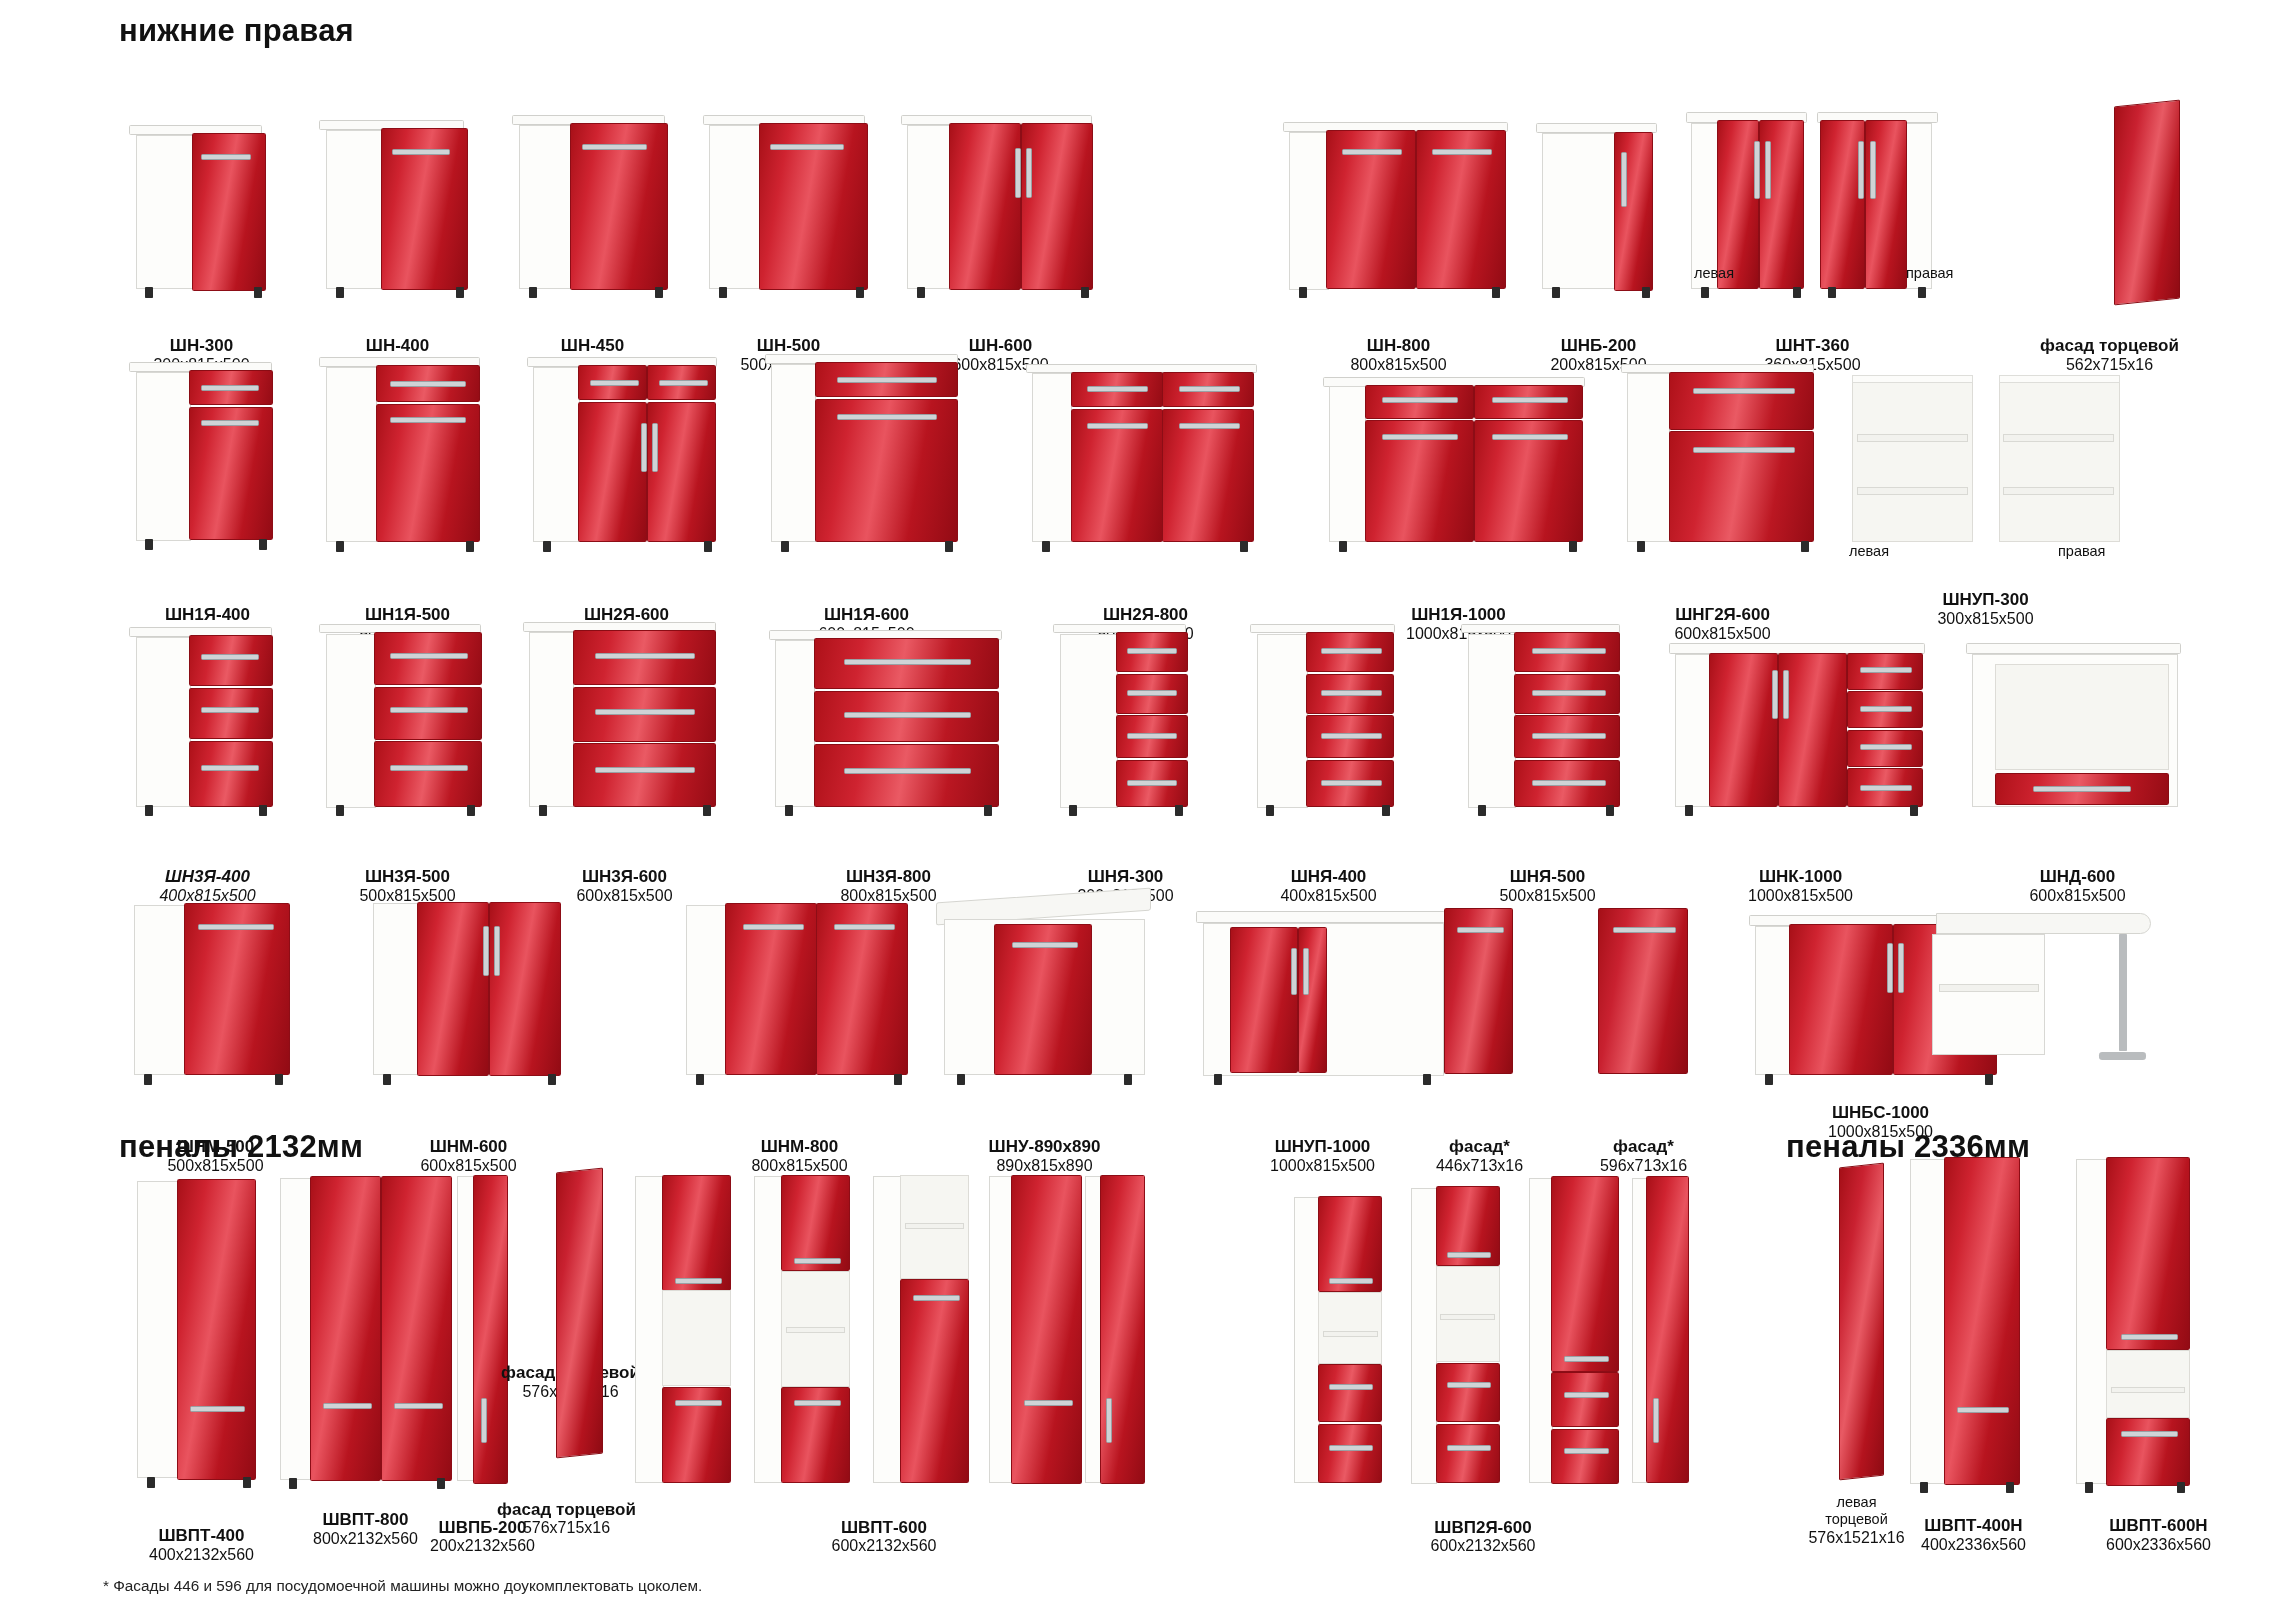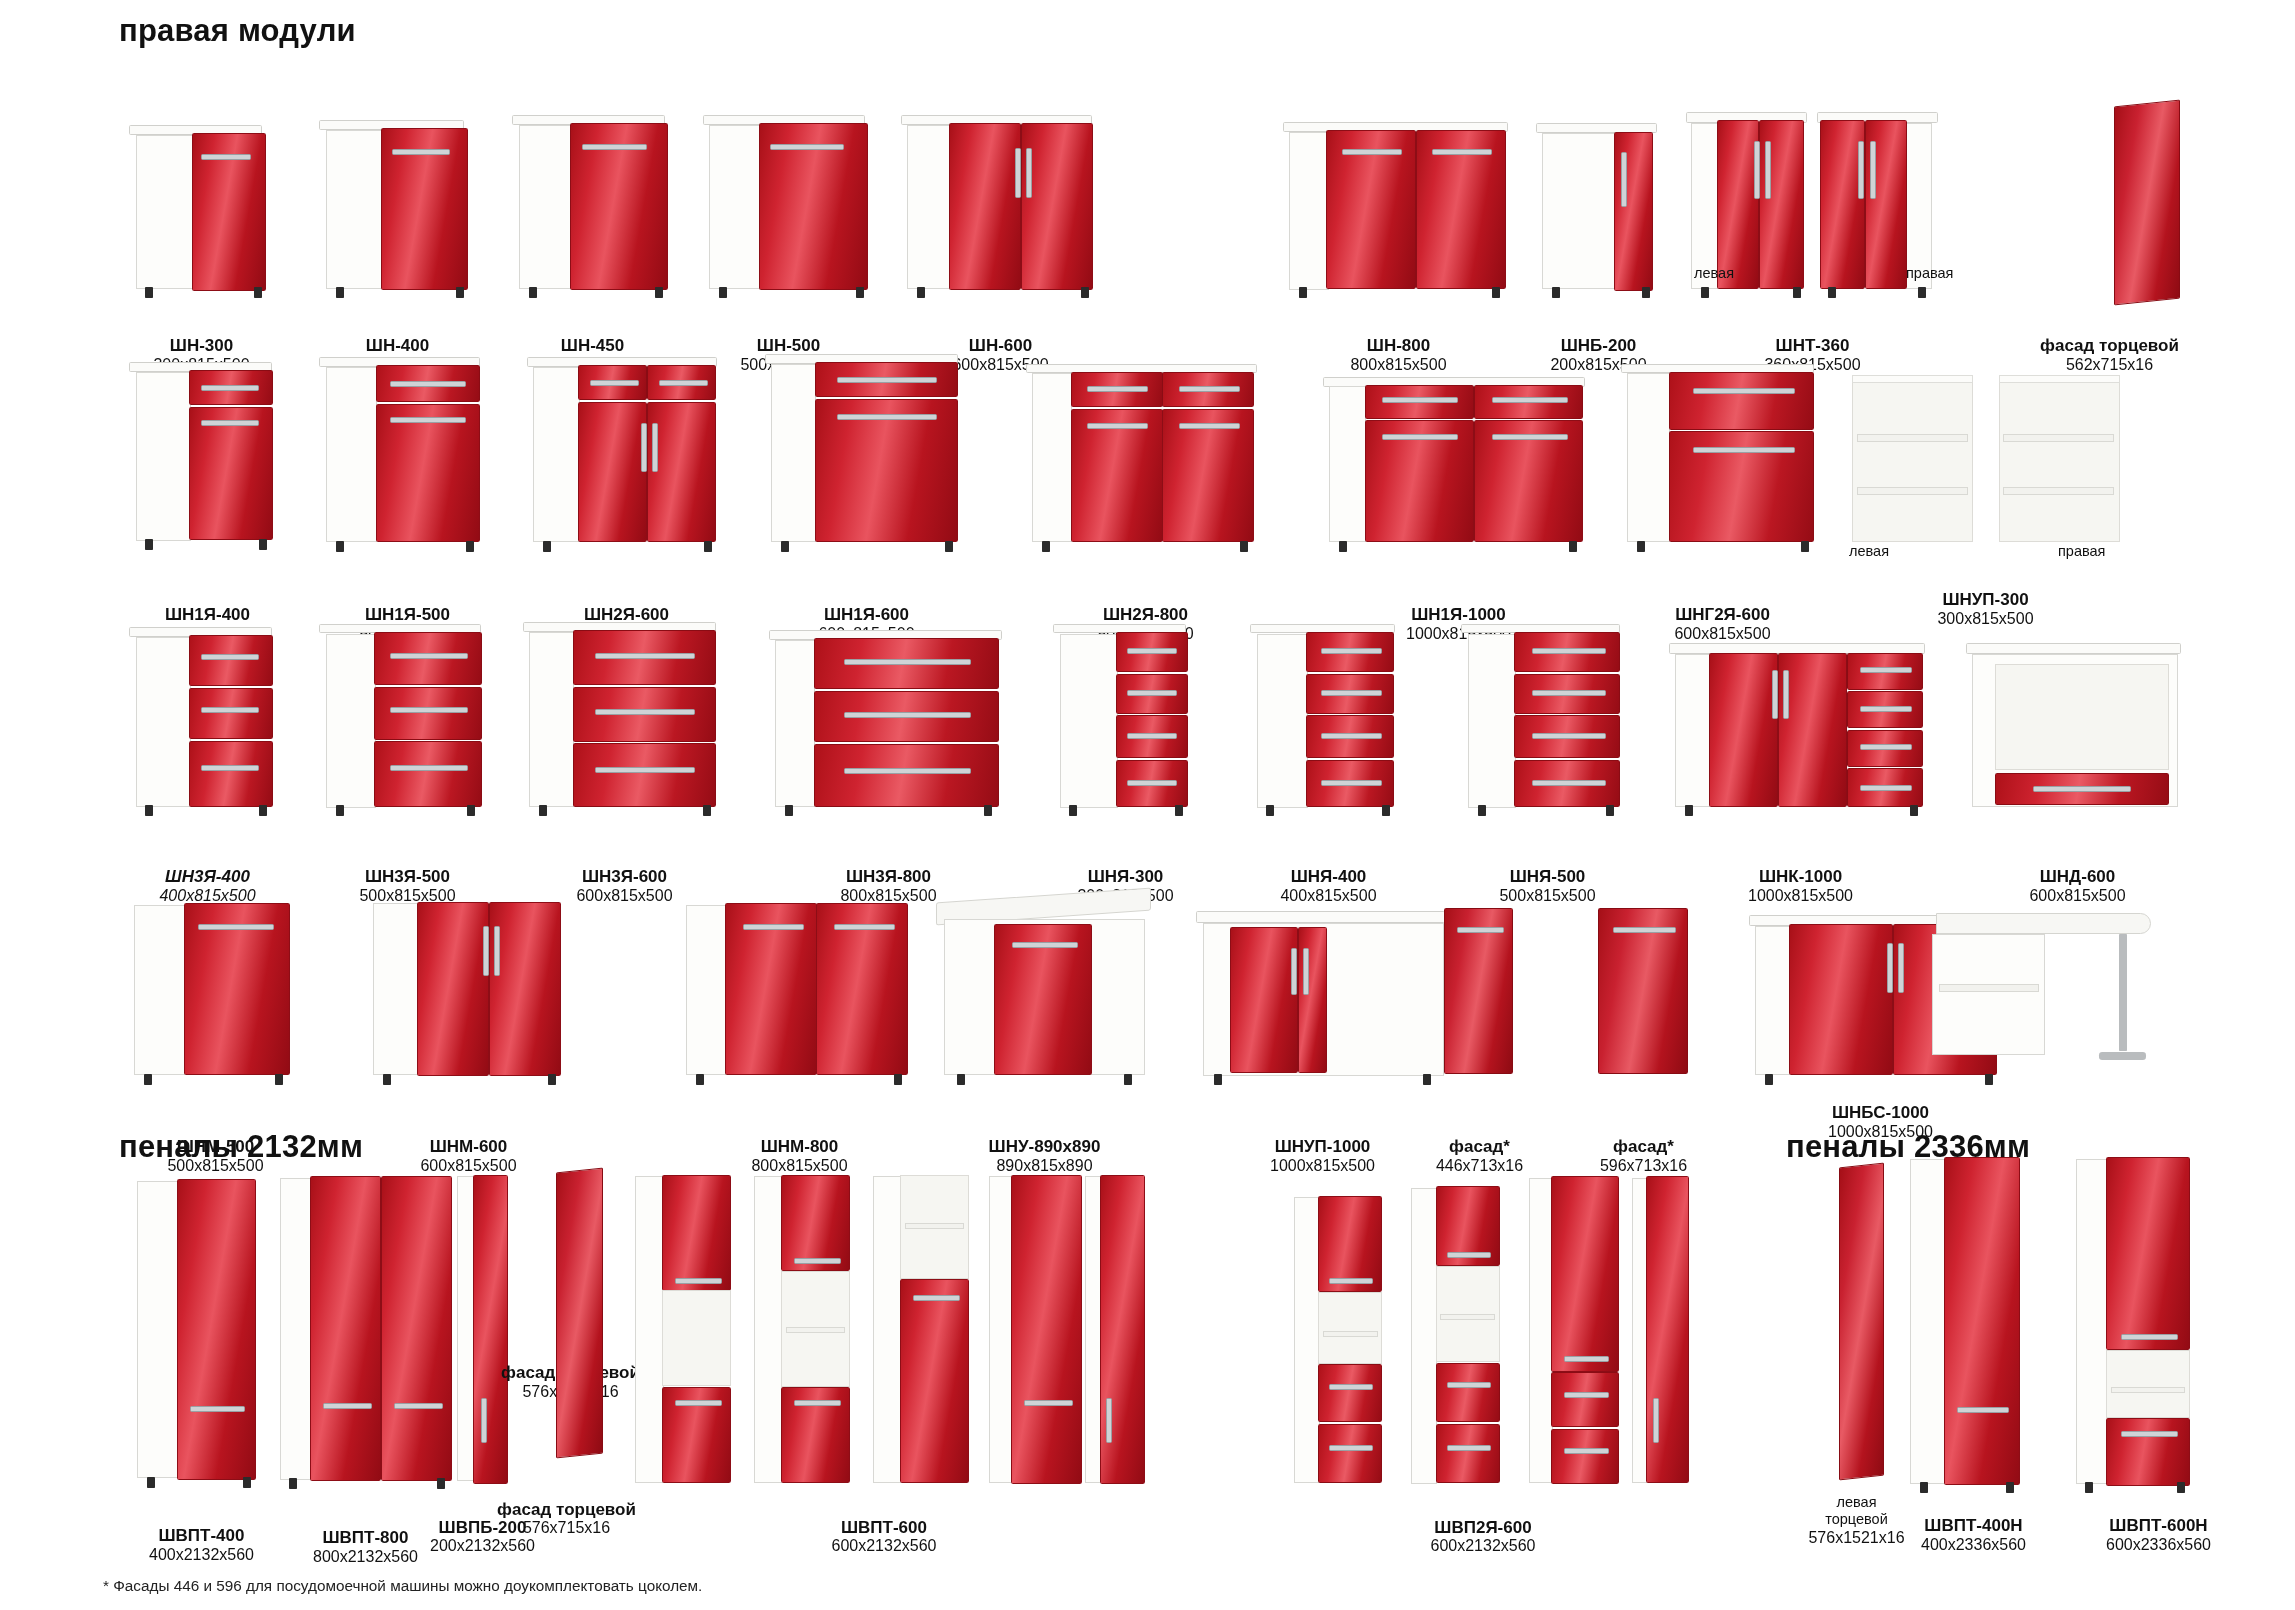--- a/index.html
+++ b/index.html
@@ -68,21 +68,21 @@
     border:0.8px solid #870b13;border-radius:1.6px;
   }
   .white-panel{position:absolute;background:#fcfcfa;border:1.6px solid #dededa;box-sizing:border-box;}
   .tabletop{position:absolute;background:#f7f7f4;border:1.6px solid #d5d5d0;box-sizing:border-box;border-radius:2.4px;}
 </style>
 </head>
 <body>
 
 <div class="page">
 
-  <div class="section-title" style="left:119px;top:13px;">правая модули</div>
+  <div class="section-title" style="left:119px;top:13px;">нижние правая</div>
   <div class="section-title" style="left:119px;top:1129px;">пеналы 2132мм</div>
   <div class="section-title" style="left:1786px;top:1129px;">пеналы 2336мм</div>
 
   <div class="item" style="left:121px;top:64px;width:161px;">
     <div class="art" style="width:161px;height:177px;">
       <div class="top" style="left:8px;top:61px;width:133px;height:9.6px;"></div>
       <div class="carcass" style="left:14.5px;top:71px;width:58px;height:154px;"></div>
       <div class="door flat" style="left:71px;top:69px;width:74px;height:158px;"></div>
       <div class="handle" style="left:80px;top:90px;width:48px;"></div>
       <div class="leg" style="left:24px;top:223px;width:8px;height:11.3px;"></div>
@@ -632,21 +632,21 @@
   <div class="item" style="left:265px;top:1165px;width:201px;">
     <div class="art" style="width:201px;height:330px;">
       <div class="carcass" style="left:14.5px;top:13px;width:32px;height:302px;"></div>
       <div class="door flat" style="left:45px;top:11.3px;width:71px;height:305px;"></div>
       <div class="door flat" style="left:116px;top:11.3px;width:71px;height:305px;"></div>
       <div class="handle" style="left:58px;top:238px;width:47px;"></div>
       <div class="handle" style="left:129px;top:238px;width:47px;"></div>
       <div class="leg" style="left:24px;top:313px;width:8px;height:11.3px;"></div>
       <div class="leg" style="left:172px;top:313px;width:8px;height:11.3px;"></div>
     </div>
-    <div class="code" style="margin-top:33px;">ШВПТ-800</div>
+    <div class="code" style="margin-top:15px;">ШВПТ-800</div>
     <div class="dims">800x2132x560</div>
   </div>
 
   <div class="item" style="left:418px;top:1165px;width:129px;">
     <div class="art" style="width:129px;height:330px;">
       <div class="carcass" style="left:39px;top:11.3px;width:17.7px;height:305px;"></div>
       <div class="door flat" style="left:55px;top:9.6px;width:35px;height:309px;"></div>
       <div class="handle v" style="left:63px;top:233px;height:43px;"></div>
     </div>
     <div class="code" style="margin-top:22.5px;">ШВПБ-200</div>

